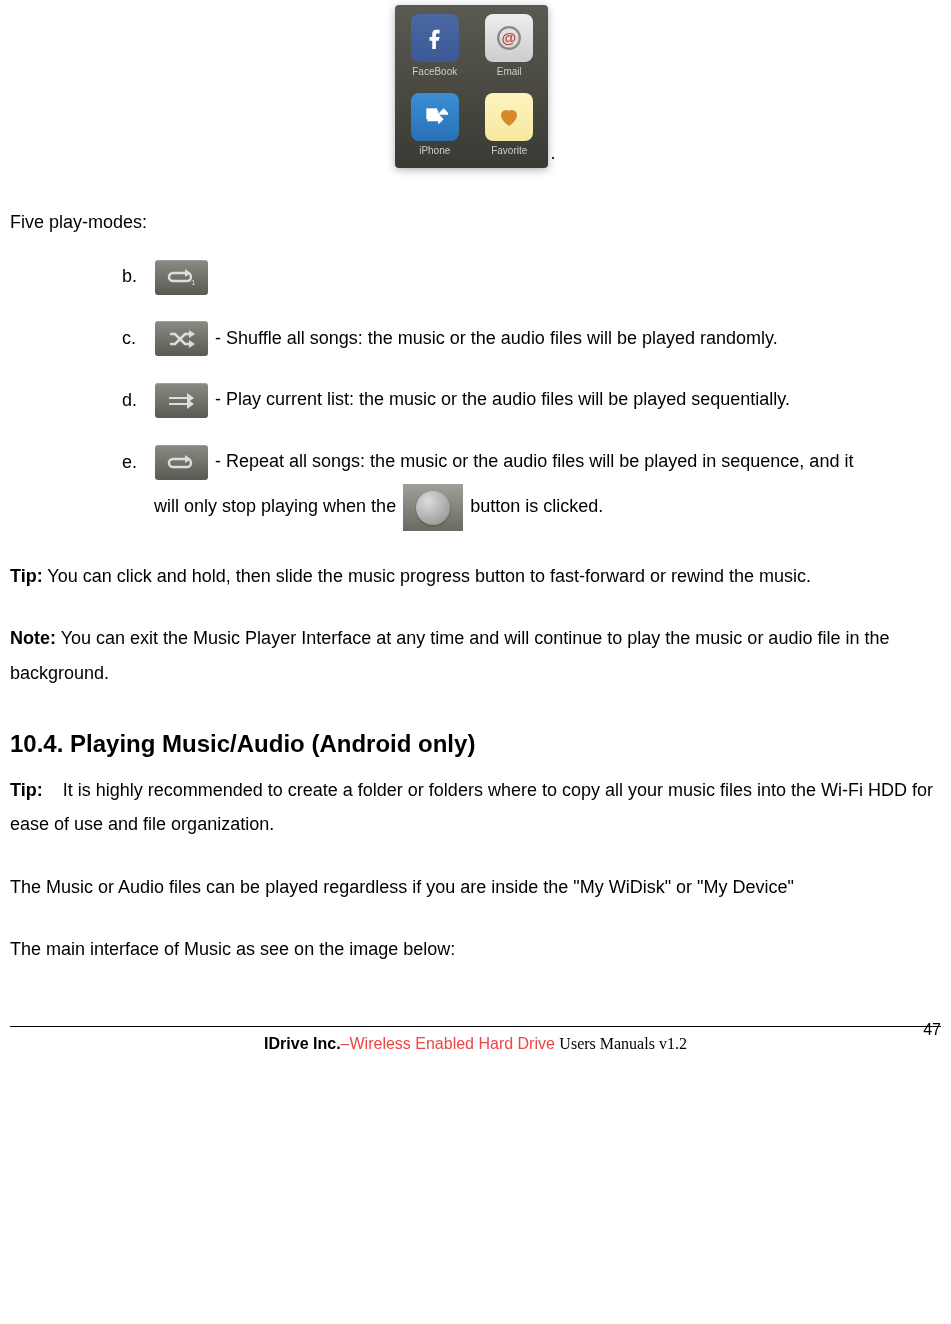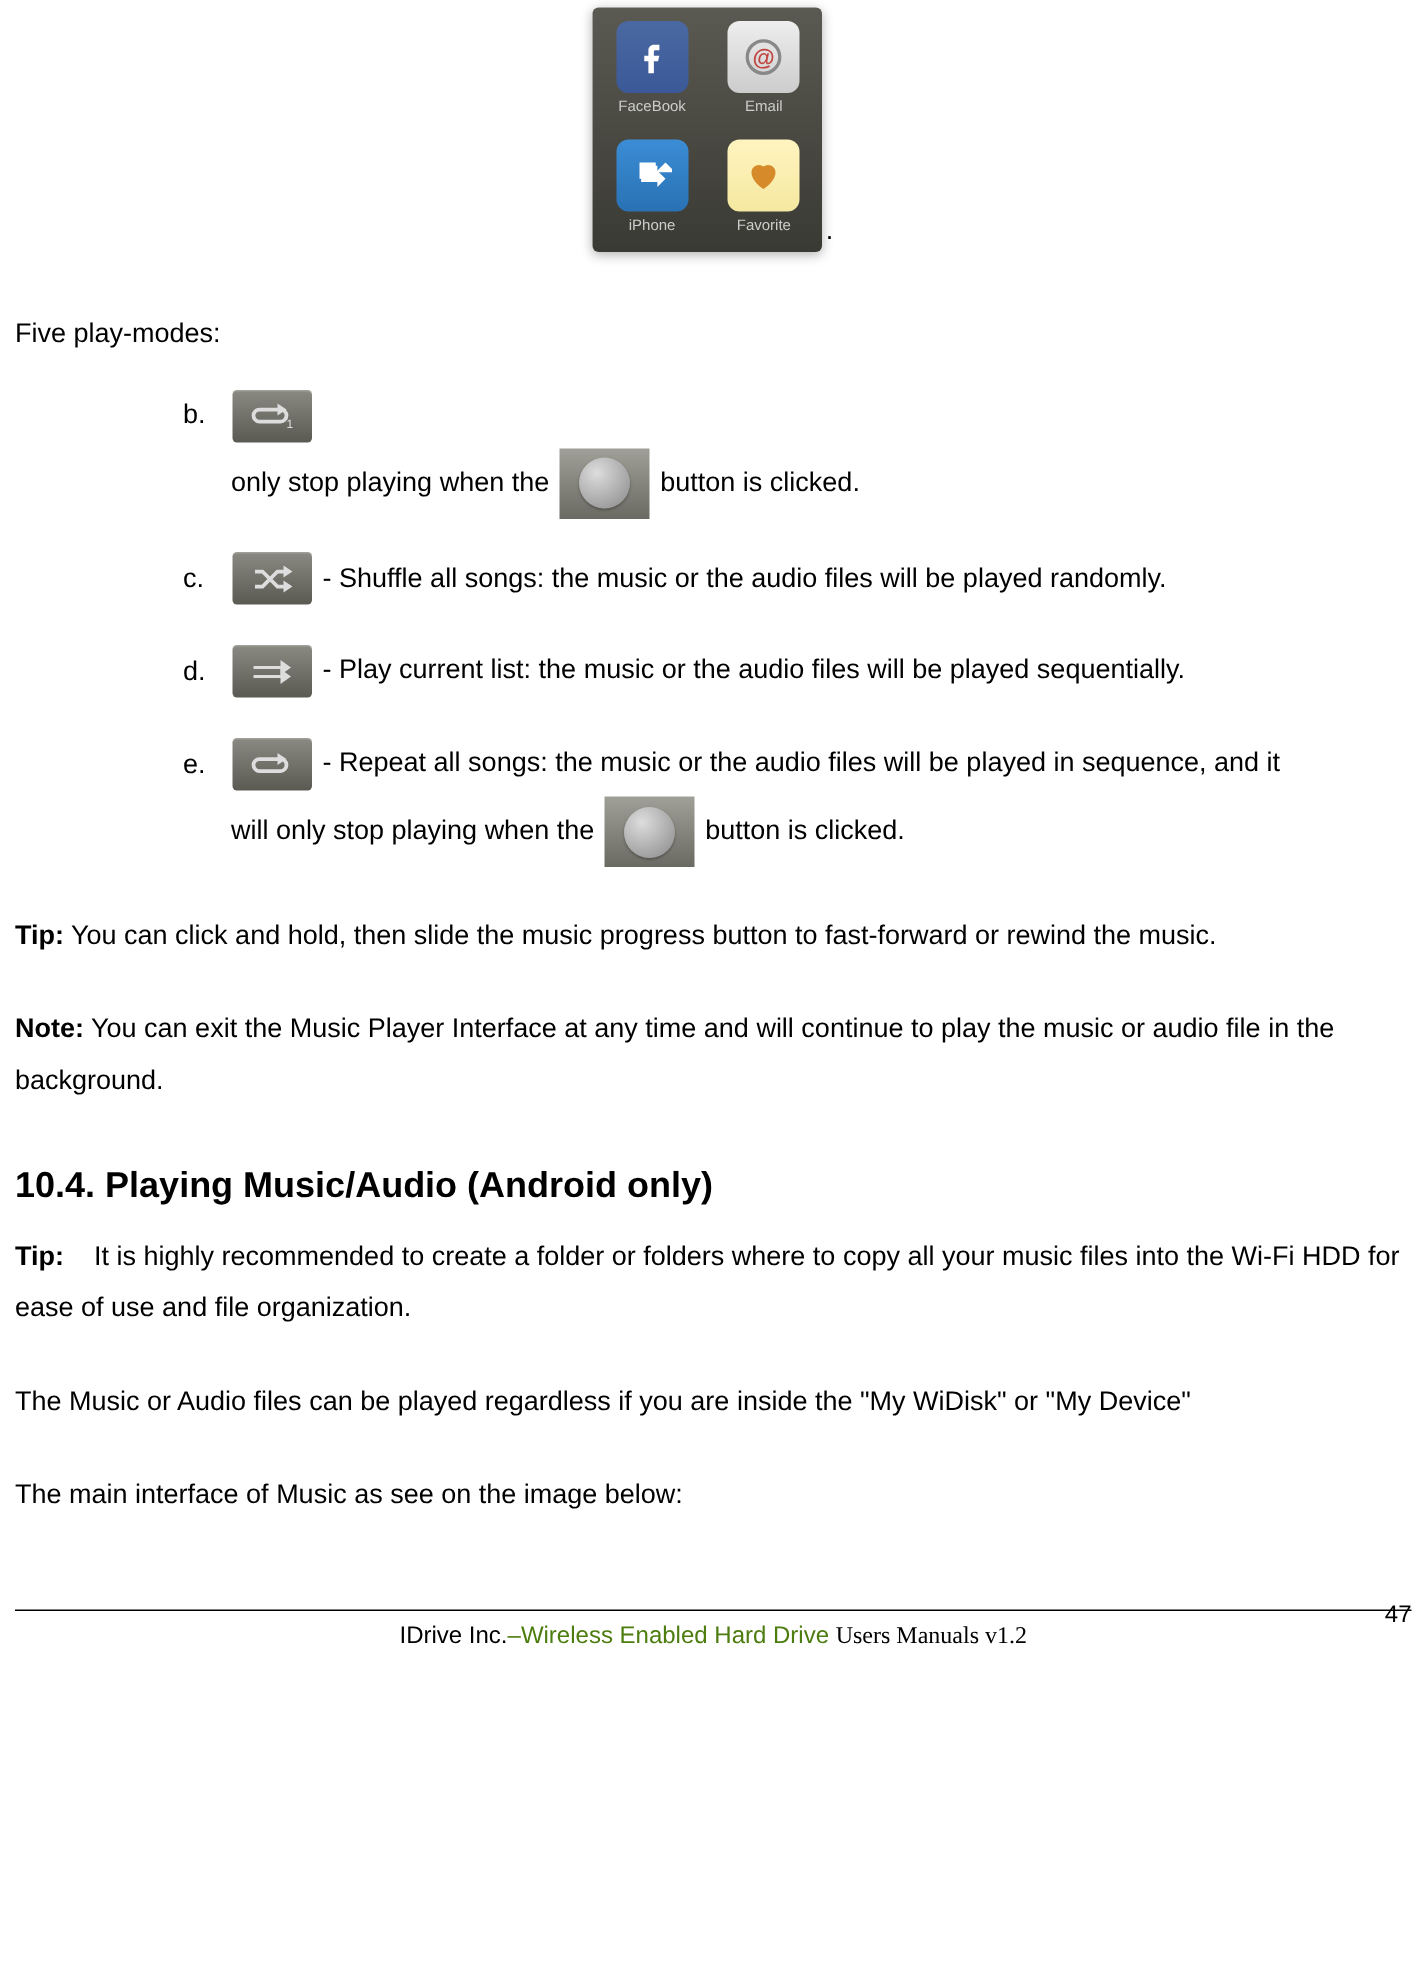--- a/index.html
+++ b/index.html
@@ -134,22 +134,22 @@
       margin: 35px 0 10px 0;
     }
     .footer {
       border-top: 1px solid #000;
       margin-top: 60px;
       padding-top: 4px;
       text-align: center;
       font-size: 16px;
       position: relative;
     }
-    .footer-brand { font-weight: normal; }
-    .footer-grey { color: #4d7c0f; }
+    .footer-brand { font-weight: bold; }
+    .footer-grey { color: #ef4444; }
     .footer-serif { font-family: Georgia, serif; }
     .page-num {
       position: absolute;
       right: 0;
       top: -10px;
       font-size: 16px;
     }
   </style>
 </head>
 <body>
@@ -206,25 +206,20 @@
 
   <div class="list-item">
     <span class="list-label">b.</span>
     <span class="icon-btn">
       <svg width="30" height="20" viewBox="0 0 30 20">
           <path stroke="#ddd" stroke-width="2.5" fill="none" d="M6 6 h14 a4 4 0 0 1 0 8 h-14 a4 4 0 0 1 0-8"></path>
           <path fill="#ddd" d="M18 2 l6 4 -6 4 z"></path>
           <text x="24" y="18" fill="#ddd" font-size="8">1</text>
         </svg>
     </span>
-    <span class="continuation">
-      <span>only stop playing when the</span>
-      <span class="icon-pause"></span>
-      <span>button is clicked.</span>
-    </span>
   </div>
 
   <div class="list-item">
     <span class="list-label">c.</span>
     <span class="icon-btn">
       <svg width="30" height="20" viewBox="0 0 30 20">
           <path stroke="#ddd" stroke-width="2.5" fill="none" d="M3 5 h5 l10 10 h5 M3 15 h5 l10-10 h5"></path>
           <path fill="#ddd" d="M22 1 l6 4 -6 4 z M22 11 l6 4 -6 4 z"></path>
         </svg>
     </span>

